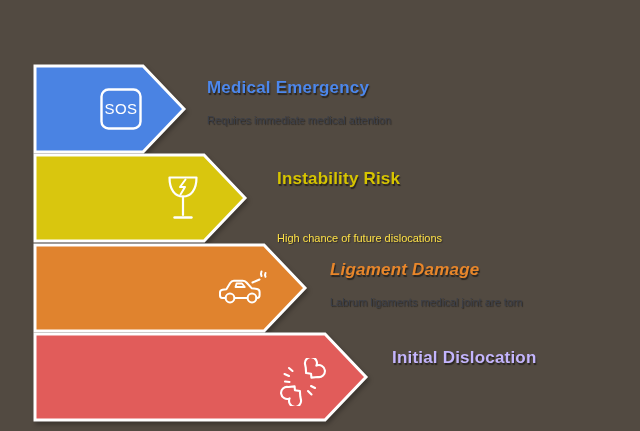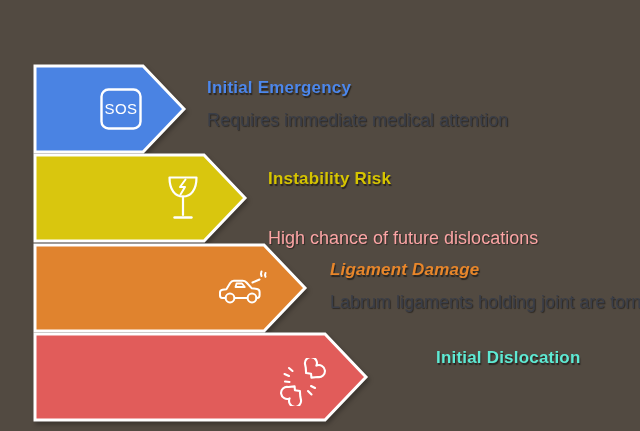--- a/index.html
+++ b/index.html
@@ -21,21 +21,21 @@
   .icon-svg{position:absolute;}
   .icon-svg *{vector-effect:non-scaling-stroke;}
   .label{position:absolute;}
   .title{
     font-size:17px;font-weight:bold;line-height:20px;
     letter-spacing:0.2px;
     text-shadow:1px 2px 1px rgba(0,0,0,0.5);
     white-space:nowrap;
   }
   .subtitle{
-    font-size:18px;line-height:16px;margin-top:14px;
+    font-size:11px;line-height:16px;margin-top:14px;
     text-shadow:1px 1px 1px rgba(0,0,0,0.45);
     white-space:nowrap;
   }
   .sos-text{
     font-family:"Liberation Sans", sans-serif;
     font-size:15px;fill:#ffffff;letter-spacing:0.5px;
   }
 </style>
 </head>
 <body>
@@ -44,40 +44,40 @@
 
   <div>
     <svg class="arrow-svg" style="left:32px;top:63px;" width="157" height="92">
       <polygon points="3,3 111,3 152,46 111,89 3,89" fill="#4A83E3"></polygon>
     </svg>
     <svg class="icon-svg" style="left:99px;top:87px;" width="44" height="44" viewBox="0 0 44 44">
       <rect x="2.5" y="2.5" width="39" height="39" rx="7" fill="none" stroke="#ffffff" stroke-width="2.4"></rect>
       <text class="sos-text" x="22" y="27" text-anchor="middle">SOS</text>
     </svg>
     <div class="label" style="left:207px;top:78px;">
-      <div class="title" style="color: rgb(76, 135, 236);">Initial Emergency</div>
+      <div class="title" style="color: rgb(76, 135, 236);">Medical Emergency</div>
       <div class="subtitle" style="color: rgb(58, 62, 72);">Requires immediate medical attention</div>
     </div>
   </div>
 
   <div>
     <svg class="arrow-svg" style="left:32px;top:152px;" width="218" height="92">
       <polygon points="3,3 172,3 213,46 172,89 3,89" fill="#D9C60E"></polygon>
     </svg>
     <svg class="icon-svg" style="left:166px;top:174px;" width="34" height="50" viewBox="0 0 34 50">
       <g fill="none" stroke="#ffffff" stroke-width="2.2" stroke-linecap="round" stroke-linejoin="round">
         <path d="M3.5 3.5 H30.5 C30.5 15.8 25 22.5 17 22.5 C9 22.5 3.5 15.8 3.5 3.5 Z"></path>
         <polyline points="19.5,5.5 14,13 19,13 14.5,20.5" stroke-width="2"></polyline>
         <line x1="17" y1="22.5" x2="17" y2="41"></line>
         <line x1="8.5" y1="43.5" x2="25.5" y2="43.5" stroke-width="2.4"></line>
       </g>
     </svg>
-    <div class="label" style="left:268px;top:169px;">
+    <div class="label" style="left:277px;top:169px;">
       <div class="title" style="color: rgb(214, 196, 0);">Instability Risk</div>
-      <div class="subtitle" style="color: #fca5a5; margin-top: 41px;">High chance of future dislocations</div>
+      <div class="subtitle" style="color: #fde047; margin-top: 41px;">High chance of future dislocations</div>
     </div>
   </div>
 
   <div>
     <svg class="arrow-svg" style="left:32px;top:242px;" width="278" height="92">
       <polygon points="3,3 232,3 273,46 232,89 3,89" fill="#E0832E"></polygon>
     </svg>
     <svg class="icon-svg" style="left:216px;top:268px;" width="54" height="40" viewBox="0 0 54 40">
       <g fill="none" stroke="#ffffff" stroke-width="2" stroke-linecap="round" stroke-linejoin="round">
         <path d="M9.6 30 H6.2 C4.8 30 4 28.8 4 27.2 V24.6 C4 23 5 21.9 6.6 21.7 L10.4 21.2 L14.2 15 C15.1 13.6 16.3 12.8 17.8 12.8 H26.6 C28.1 12.8 29.5 13.4 30.5 14.5 L35.6 20.2 L41 21 C42.6 21.3 43.6 22.4 43.6 24 V27 C43.6 28.7 42.8 30 41.2 30 H40.4"></path>
@@ -85,21 +85,21 @@
         <circle cx="14" cy="30" r="4.4"></circle>
         <circle cx="36" cy="30" r="4.4"></circle>
         <path d="M20.5 15.5 H26 L28.8 19 H19.5 Z" stroke-width="1.8"></path>
         <path d="M36.5 14.5 L43.5 11.5"></path>
         <path d="M45.5 3.5 C44.8 5 44.8 6.5 45.5 8"></path>
         <path d="M49.5 5 C48.9 6.2 48.9 7.6 49.5 8.8"></path>
       </g>
     </svg>
     <div class="label" style="left:330px;top:260px;">
       <div class="title" style="color: rgb(232, 134, 42); font-style: italic;">Ligament Damage</div>
-      <div class="subtitle" style="color: rgb(58, 62, 72);">Labrum ligaments holding joint are torn</div>
+      <div class="subtitle" style="color: rgb(58, 62, 72);">Labrum ligaments medical joint are torn</div>
     </div>
   </div>
 
   <div>
     <svg class="arrow-svg" style="left:32px;top:331px;" width="339" height="92">
       <polygon points="3,3 293,3 334,46 293,89 3,89" fill="#E15C5A"></polygon>
     </svg>
     <svg class="icon-svg" style="left:277px;top:358px;" width="52" height="48" viewBox="0 0 52 48">
       <g fill="none" stroke="#ffffff" stroke-width="2.1" stroke-linecap="round" stroke-linejoin="round">
         <g transform="translate(33,14) rotate(45)">
@@ -109,17 +109,17 @@
           <path d="M-9 -2 a6 6 0 1 1 9 -7 a6 6 0 1 1 9 7 l-4 5 -3 -2.5 -4 3 -4 -3.5 z"></path>
         </g>
         <path d="M12 10 L15.5 13"></path>
         <path d="M7.5 16 L12 18"></path>
         <path d="M8 23.5 L12.5 24"></path>
         <path d="M34 28 L38 30"></path>
         <path d="M31 33 L34.5 36.5"></path>
       </g>
     </svg>
     <div class="label" style="left:392px;top:348px;">
-      <div class="title" style="color: #5eead4; margin-left: 44px;">Initial Dislocation</div>
+      <div class="title" style="color: #c4b5fd;">Initial Dislocation</div>
     </div>
   </div>
 
 </div>
 
 </body></html>

